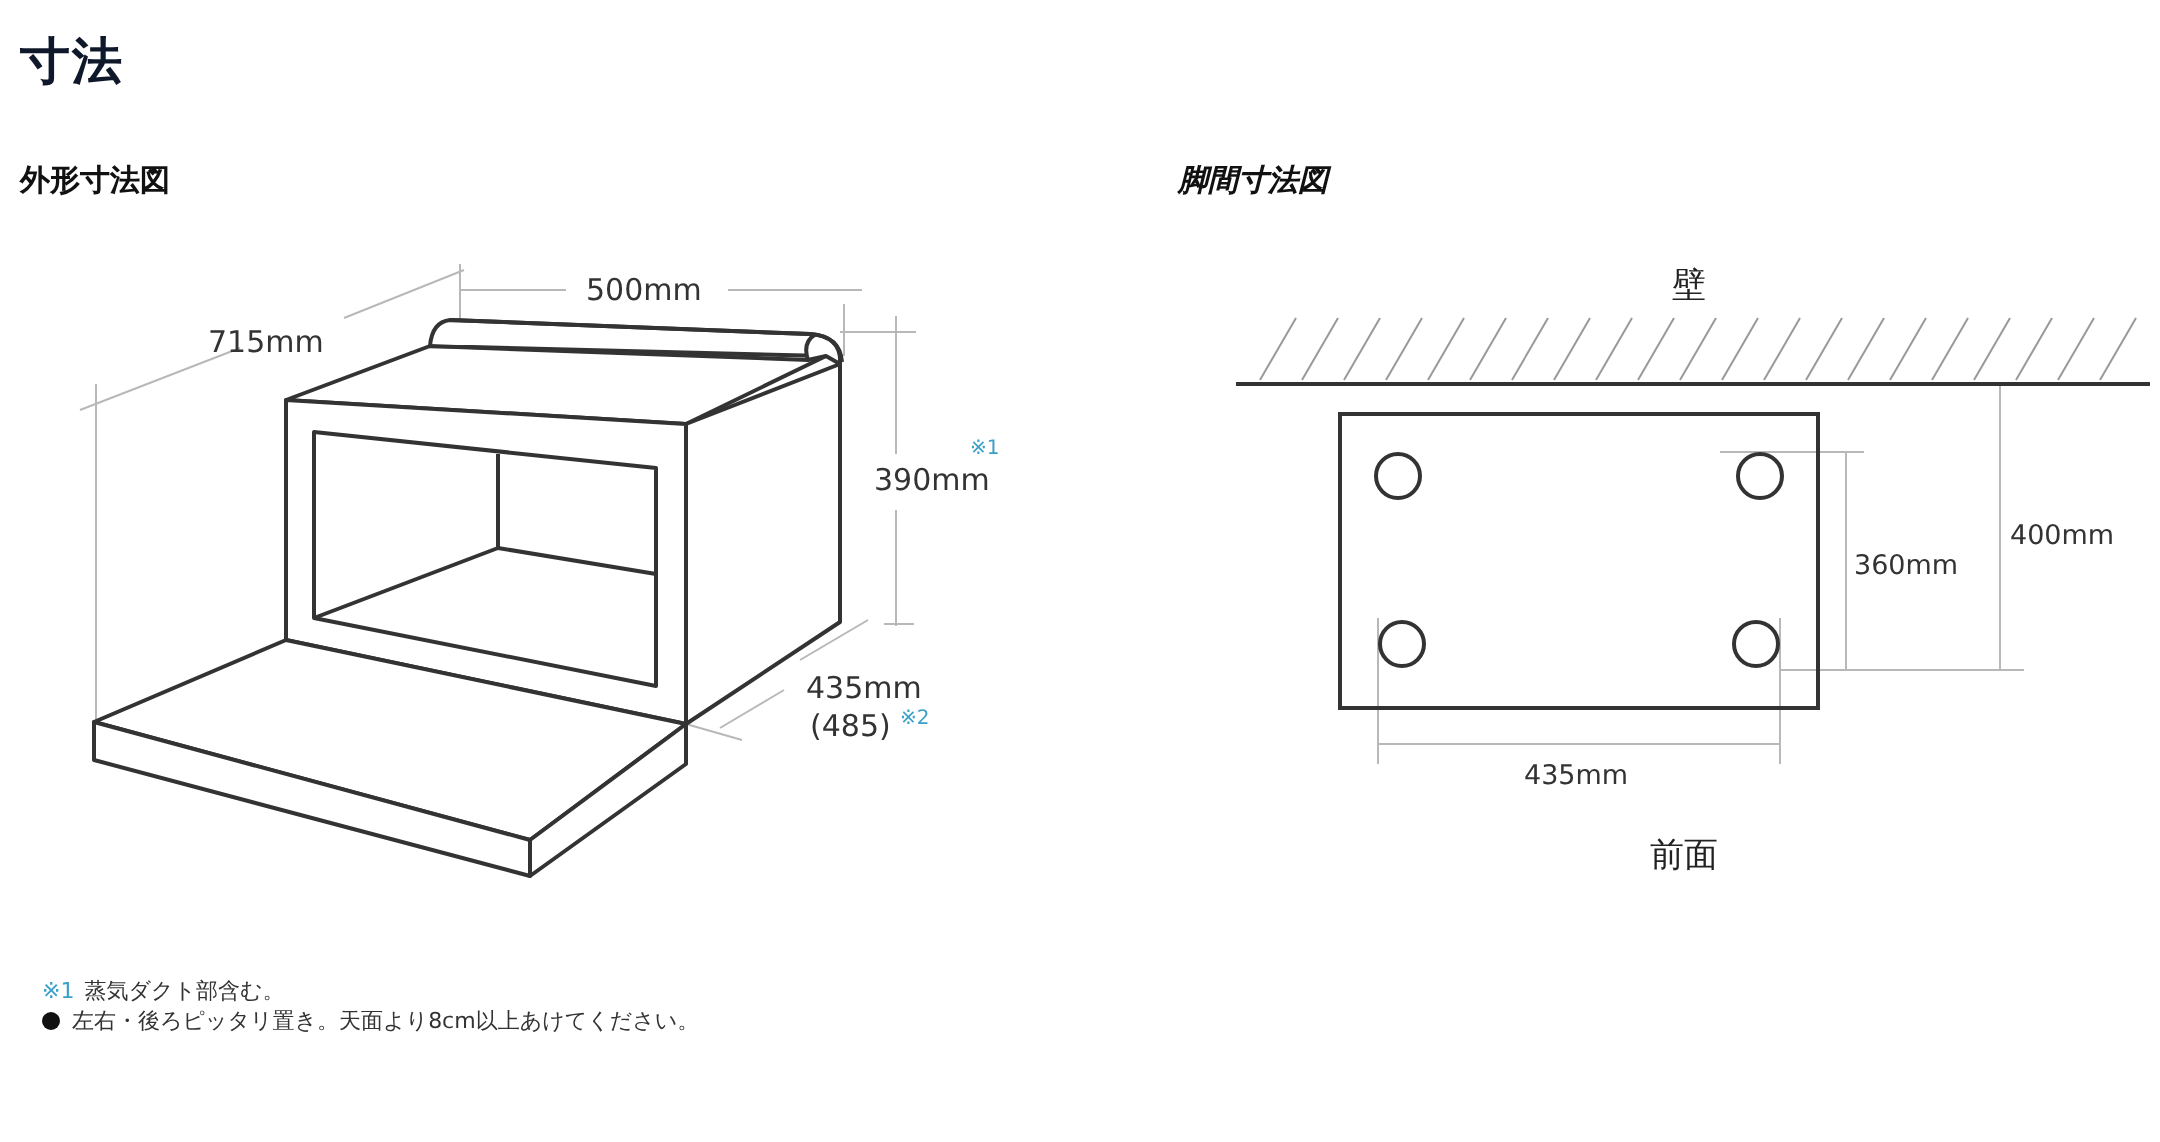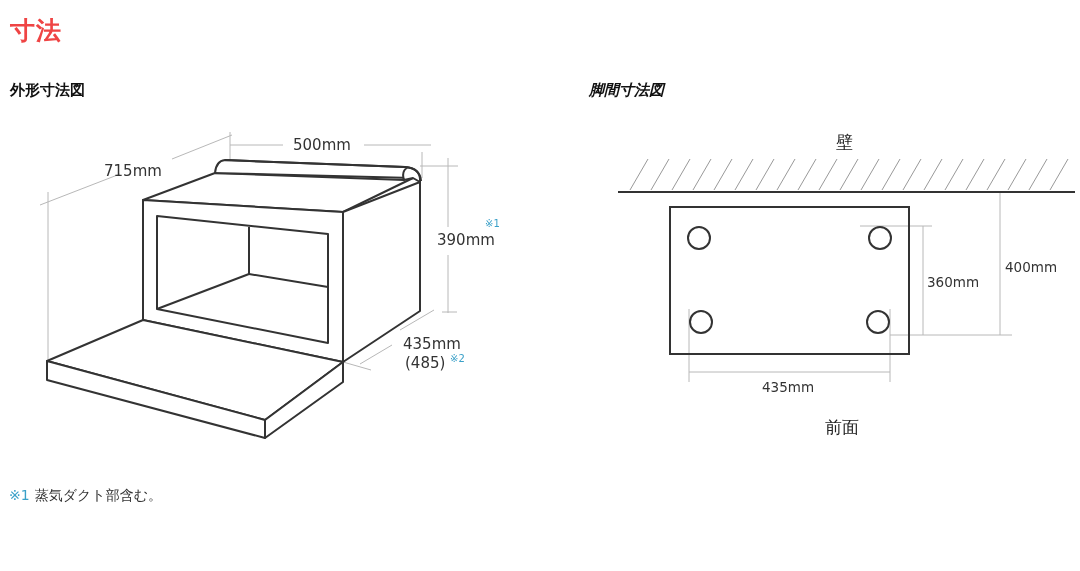--- a/index.html
+++ b/index.html
@@ -15,21 +15,21 @@
       font-family: "DejaVu Sans", "Liberation Sans", sans-serif;
       color: #222222;
     }
     .page-title {
       position: absolute;
       left: 10px;
       top: 14px;
       font-size: 25px;
       font-weight: bold;
       letter-spacing: 1px;
-      color: #ef4444;
+      color: #0f172a;
     }
     .section-title {
       position: absolute;
       top: 81px;
       font-size: 15px;
       font-weight: bold;
       color: #111;
     }
     #title-left { left: 10px; }
     #title-right { left: 589px; font-style: italic; }
@@ -43,23 +43,23 @@
       font-family: "DejaVu Sans", "Liberation Sans", sans-serif;
       fill: #333;
     }
     .dim-text { font-size: 15px; }
     .dim-text-sm { font-size: 13.5px; }
     .note-mark { font-size: 10px; fill: #3aa0c8; }
     .label-jp { font-size: 17px; fill: #222; }
 
     .notes {
       position: absolute;
-      left: 9px;
+      left: 21px;
       top: 488px;
-      font-size: 14px;
+      font-size: 11px;
       line-height: 15px;
       color: #333;
     }
     .note-row { white-space: nowrap; }
     .note-key {
       color: #3aa0c8;
       margin-right: 5px;
     }
     .note-bullet {
       display: inline-block;
@@ -194,13 +194,16 @@
     <text class="dim-text-sm" x="927" y="287">360mm</text>
     <text class="dim-text-sm" x="762" y="392">435mm</text>
     <text class="label-jp" x="825" y="433">前面</text>
   </g>
 </svg>
 
 <div class="notes">
   <div class="note-row">
     <span class="note-key">※1</span><span>蒸気ダクト部含む。</span>
   </div>
+  <div class="note-row">
+    <span class="note-bullet"></span><span>左右・後ろピッタリ置き。天面より8cm以上あけてください。</span>
+  </div>
 </div>
 
 </body></html>

